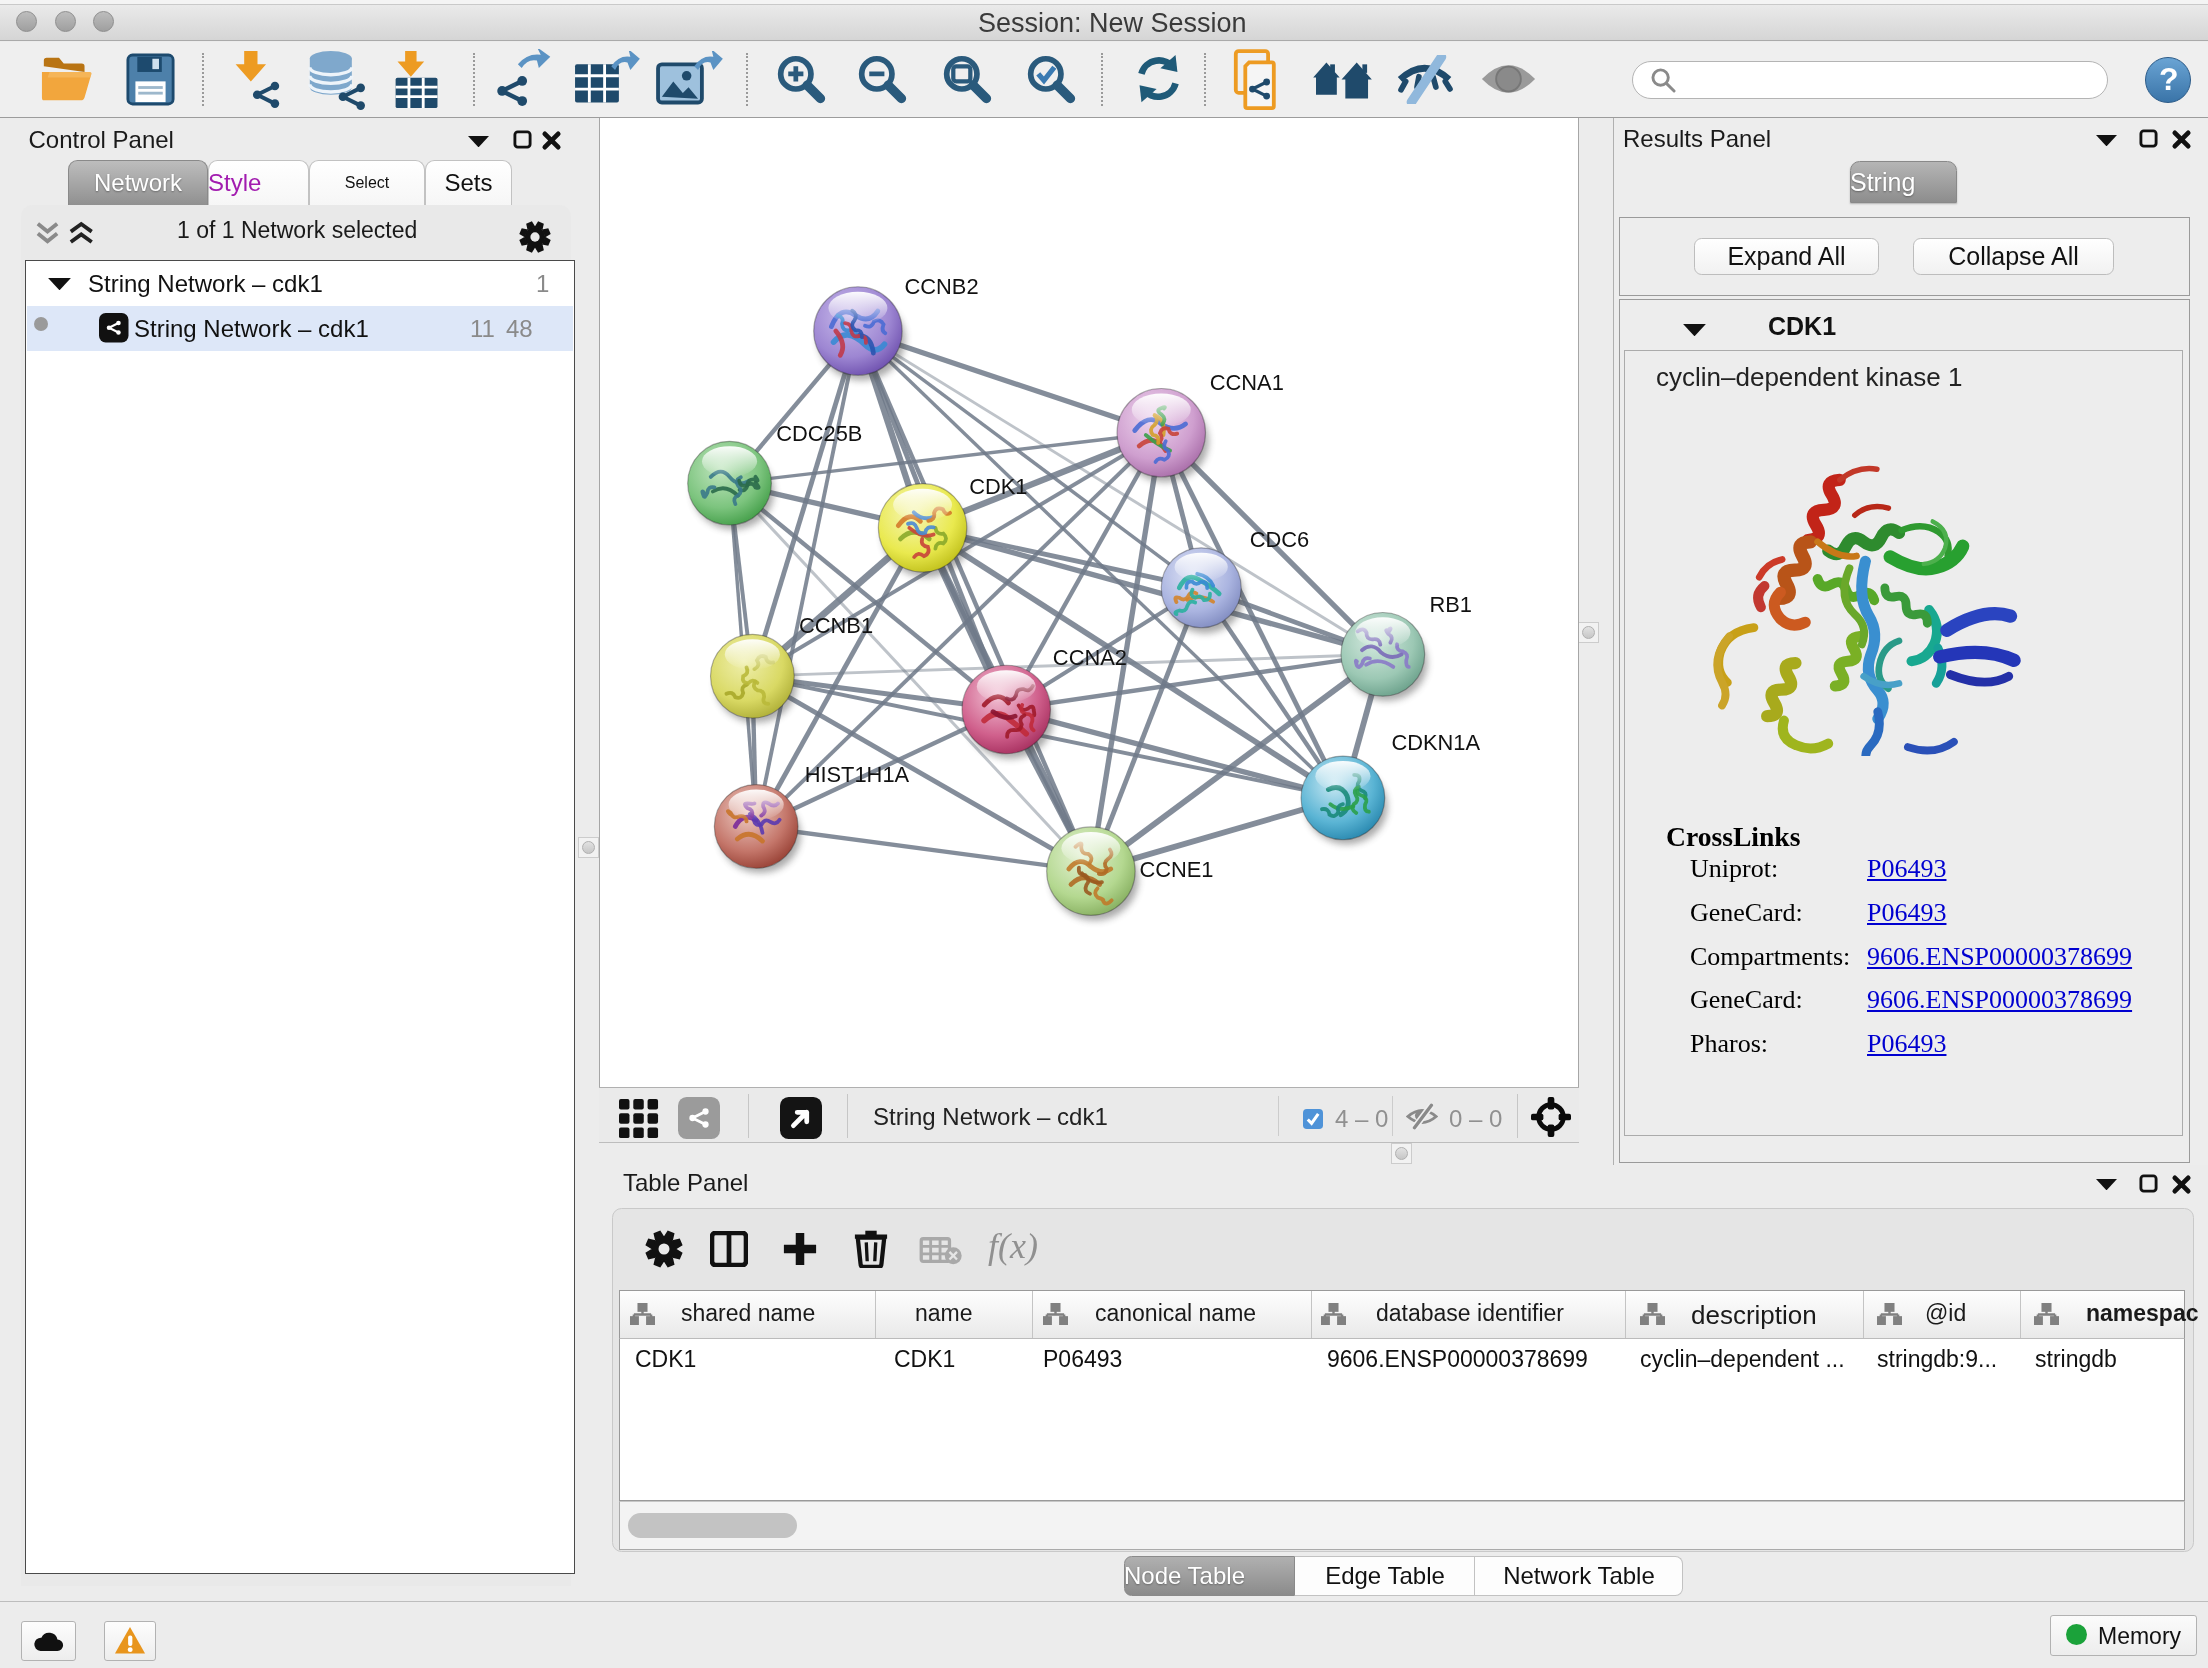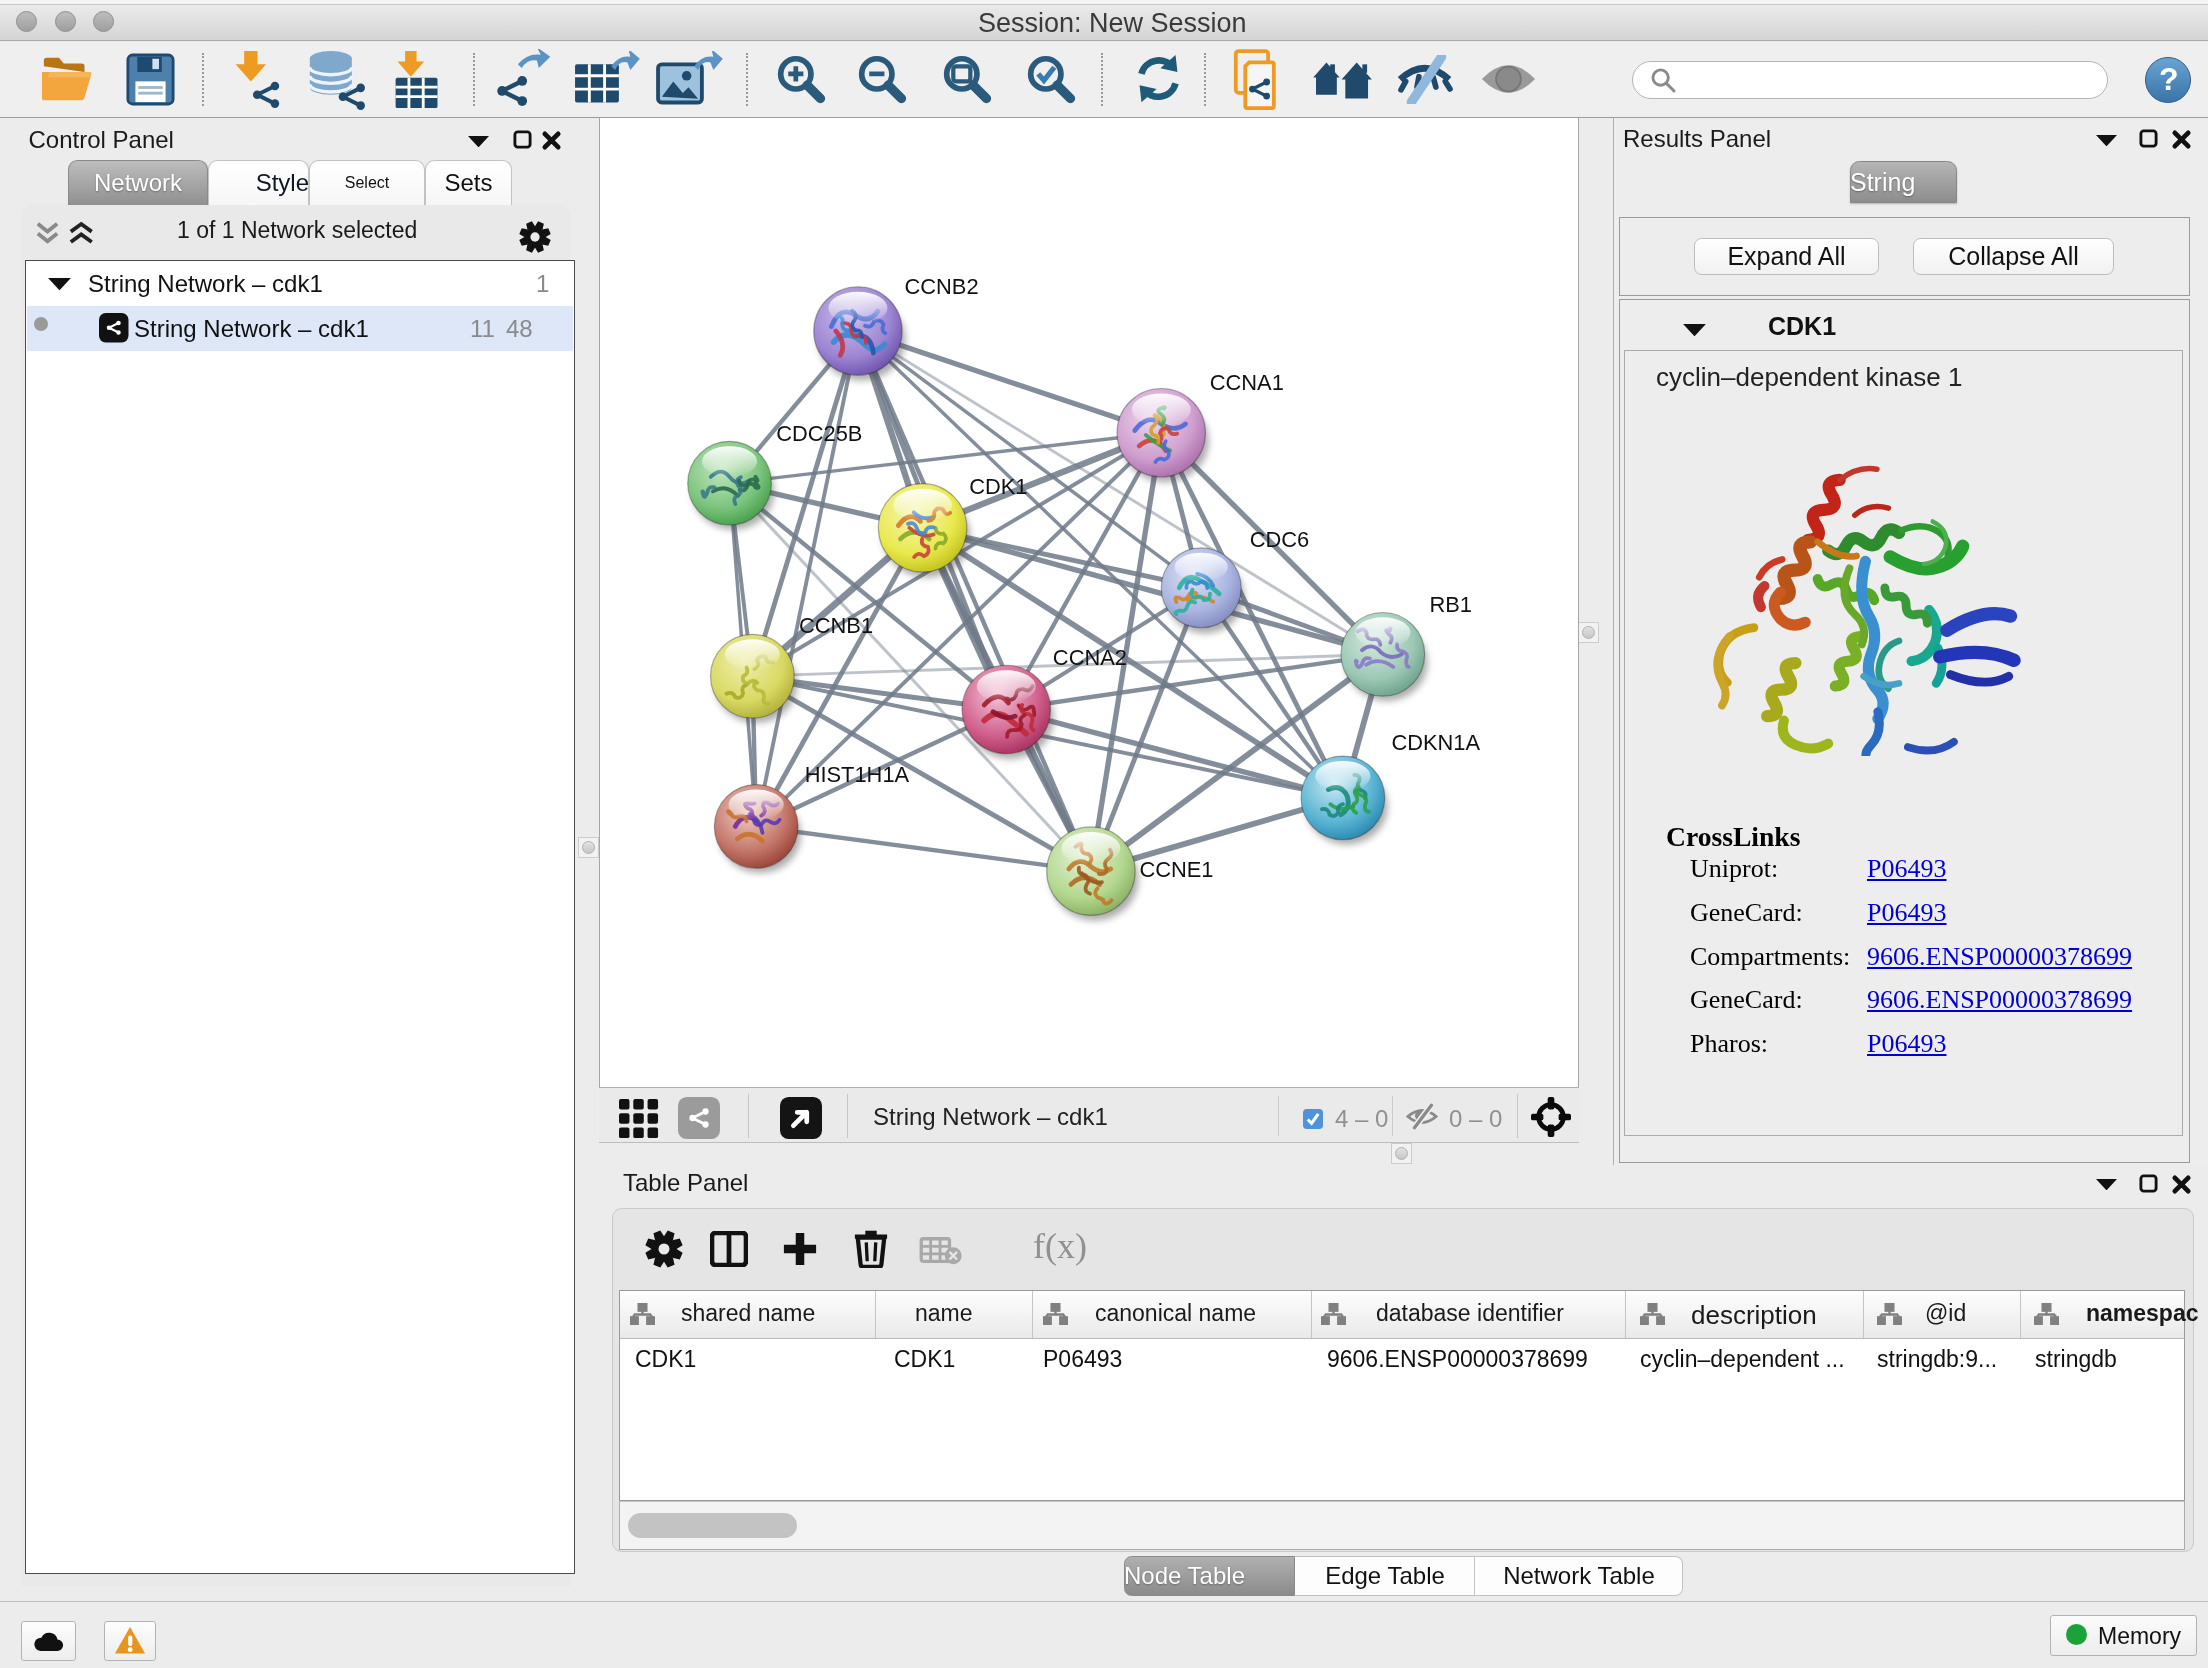--- a/index.html
+++ b/index.html
@@ -148,21 +148,21 @@
   </svg>
 <svg class="abs" style="left:513px;top:130px;" width="19" height="19" viewBox="0 0 20 20">
     <rect x="2" y="2" width="16" height="16" rx="3" fill="none" stroke="#111" stroke-width="3"></rect>
   </svg>
 <svg class="abs" style="left:541px;top:130px;" width="21" height="21" viewBox="0 0 22 22">
     <path d="M4,4 L18,18 M18,4 L4,18" stroke="#111" stroke-width="5" stroke-linecap="round"></path>
   </svg>
 <div class="abs" style="left:68px;top:160px;width:140px;height:46px;background:linear-gradient(#bdbdbd,#8f8f8f);border:1px solid #8a8a8a;border-bottom:none;border-radius:9.5px 9.5px 0 0;"></div>
 <div class="abs txt" style="left:68px;top:160px;width:140px;height:46px;font-size:24px;color:#fff;text-align:center;line-height:46px;text-shadow:0 1px 1.9px rgba(0,0,0,.35);">Network</div>
 <div class="abs" style="left:208px;top:160px;width:101px;height:46px;background:linear-gradient(#ffffff,#f6f6f6);border:1px solid #c2c2c2;border-bottom:none;border-radius:9.5px 9.5px 0 0;"></div>
-<div class="abs txt" style="left:208px;top:160px;width:101px;height:46px;font-size:24px;color:#0f172a;text-align:right;line-height:46px;">Style</div>
+<div class="abs txt" style="left:208px;top:160px;width:101px;height:46px;font-size:24px;color:#a21caf;text-align:left;line-height:46px;">Style</div>
 <div class="abs" style="left:309px;top:160px;width:116px;height:46px;background:linear-gradient(#ffffff,#f6f6f6);border:1px solid #c2c2c2;border-bottom:none;border-radius:9.5px 9.5px 0 0;"></div>
 <div class="abs txt" style="left:309px;top:160px;width:116px;height:46px;font-size:16px;color:#111;text-align:center;line-height:46px;">Select</div>
 <div class="abs" style="left:425px;top:160px;width:87px;height:46px;background:linear-gradient(#ffffff,#f6f6f6);border:1px solid #c2c2c2;border-bottom:none;border-radius:9.5px 9.5px 0 0;"></div>
 <div class="abs txt" style="left:425px;top:160px;width:87px;height:46px;font-size:24px;color:#111;text-align:center;line-height:46px;">Sets</div>
 <div class="abs" style="left:21px;top:205px;width:550px;height:1381px;background:#e9e9e9;border-radius:11.4px 11.4px 0 0;"></div>
 <svg class="abs" style="left:34px;top:220px;" width="27" height="27" viewBox="0 0 28 28">
     <path d="M4,4 L14,12 L24,4 M4,14 L14,22 L24,14" fill="none" stroke="#8a8a8a" stroke-width="4"></path>
   </svg>
 <svg class="abs" style="left:67px;top:220px;" width="28.5" height="27" viewBox="0 0 30 28">
     <path d="M4,12 L15,4 L26,12 M4,23 L15,15 L26,23" fill="none" stroke="#222" stroke-width="4"></path>
@@ -724,21 +724,21 @@
 <path d="M2,9 L36,9" stroke="#111" stroke-width="4.5"></path>
     <path d="M13,5 L25,5" stroke="#111" stroke-width="4.5"></path>
 <path d="M14,15 L15,35 M24,15 L23,35" stroke="#111" stroke-width="3.5"></path>
   </svg>
 <svg class="abs" style="left:919px;top:1235px;" width="44" height="32" viewBox="0 0 46 34">
     <rect x="2" y="4" width="30" height="24" rx="2" fill="none" stroke="#a9a9a9" stroke-width="3.5"></rect>
 <path d="M2,12 L32,12 M2,20 L32,20 M12,4 L12,28 M22,4 L22,28" stroke="#a9a9a9" stroke-width="3"></path>
 <circle cx="36" cy="22" r="9" fill="#a9a9a9"></circle>
     <path d="M32,18 L40,26 M40,18 L32,26" stroke="#e5e5e5" stroke-width="2.5"></path>
   </svg>
-<div class="abs txt" style="left:988px;top:1225px;font-size:36px;color:#909090;font-family:Liberation Serif,serif;margin-left:45px;">f(x)</div>
+<div class="abs txt" style="left:988px;top:1225px;font-size:36px;color:#909090;font-family:Liberation Serif,serif;font-style:italic;">f(x)</div>
 <div class="abs" style="left:619px;top:1290px;width:1566px;height:211px;background:#fff;border:1px solid #999;"></div>
 <div class="abs" style="left:619px;top:1290px;width:1566px;height:49px;background:linear-gradient(#fefefe,#e9e9e9);border-bottom:1px solid #bbb;border-top:1px solid #999;border-left:1px solid #999;border-right:1px solid #999;"></div>
 <div class="abs" style="left:875px;top:1291px;width:0;height:47px;border-left:1.9px solid #c4c4c4;"></div>
 <div class="abs" style="left:1032px;top:1291px;width:0;height:47px;border-left:1.9px solid #c4c4c4;"></div>
 <div class="abs" style="left:1311px;top:1291px;width:0;height:47px;border-left:1.9px solid #c4c4c4;"></div>
 <div class="abs" style="left:1625px;top:1291px;width:0;height:47px;border-left:1.9px solid #c4c4c4;"></div>
 <div class="abs" style="left:1863px;top:1291px;width:0;height:47px;border-left:1.9px solid #c4c4c4;"></div>
 <div class="abs" style="left:2020px;top:1291px;width:0;height:47px;border-left:1.9px solid #c4c4c4;"></div>
 <svg class="abs" style="left:630px;top:1303px;" width="25" height="22" viewBox="0 0 26 23">
     <g stroke="#808080" stroke-width="2.5" fill="#808080">

